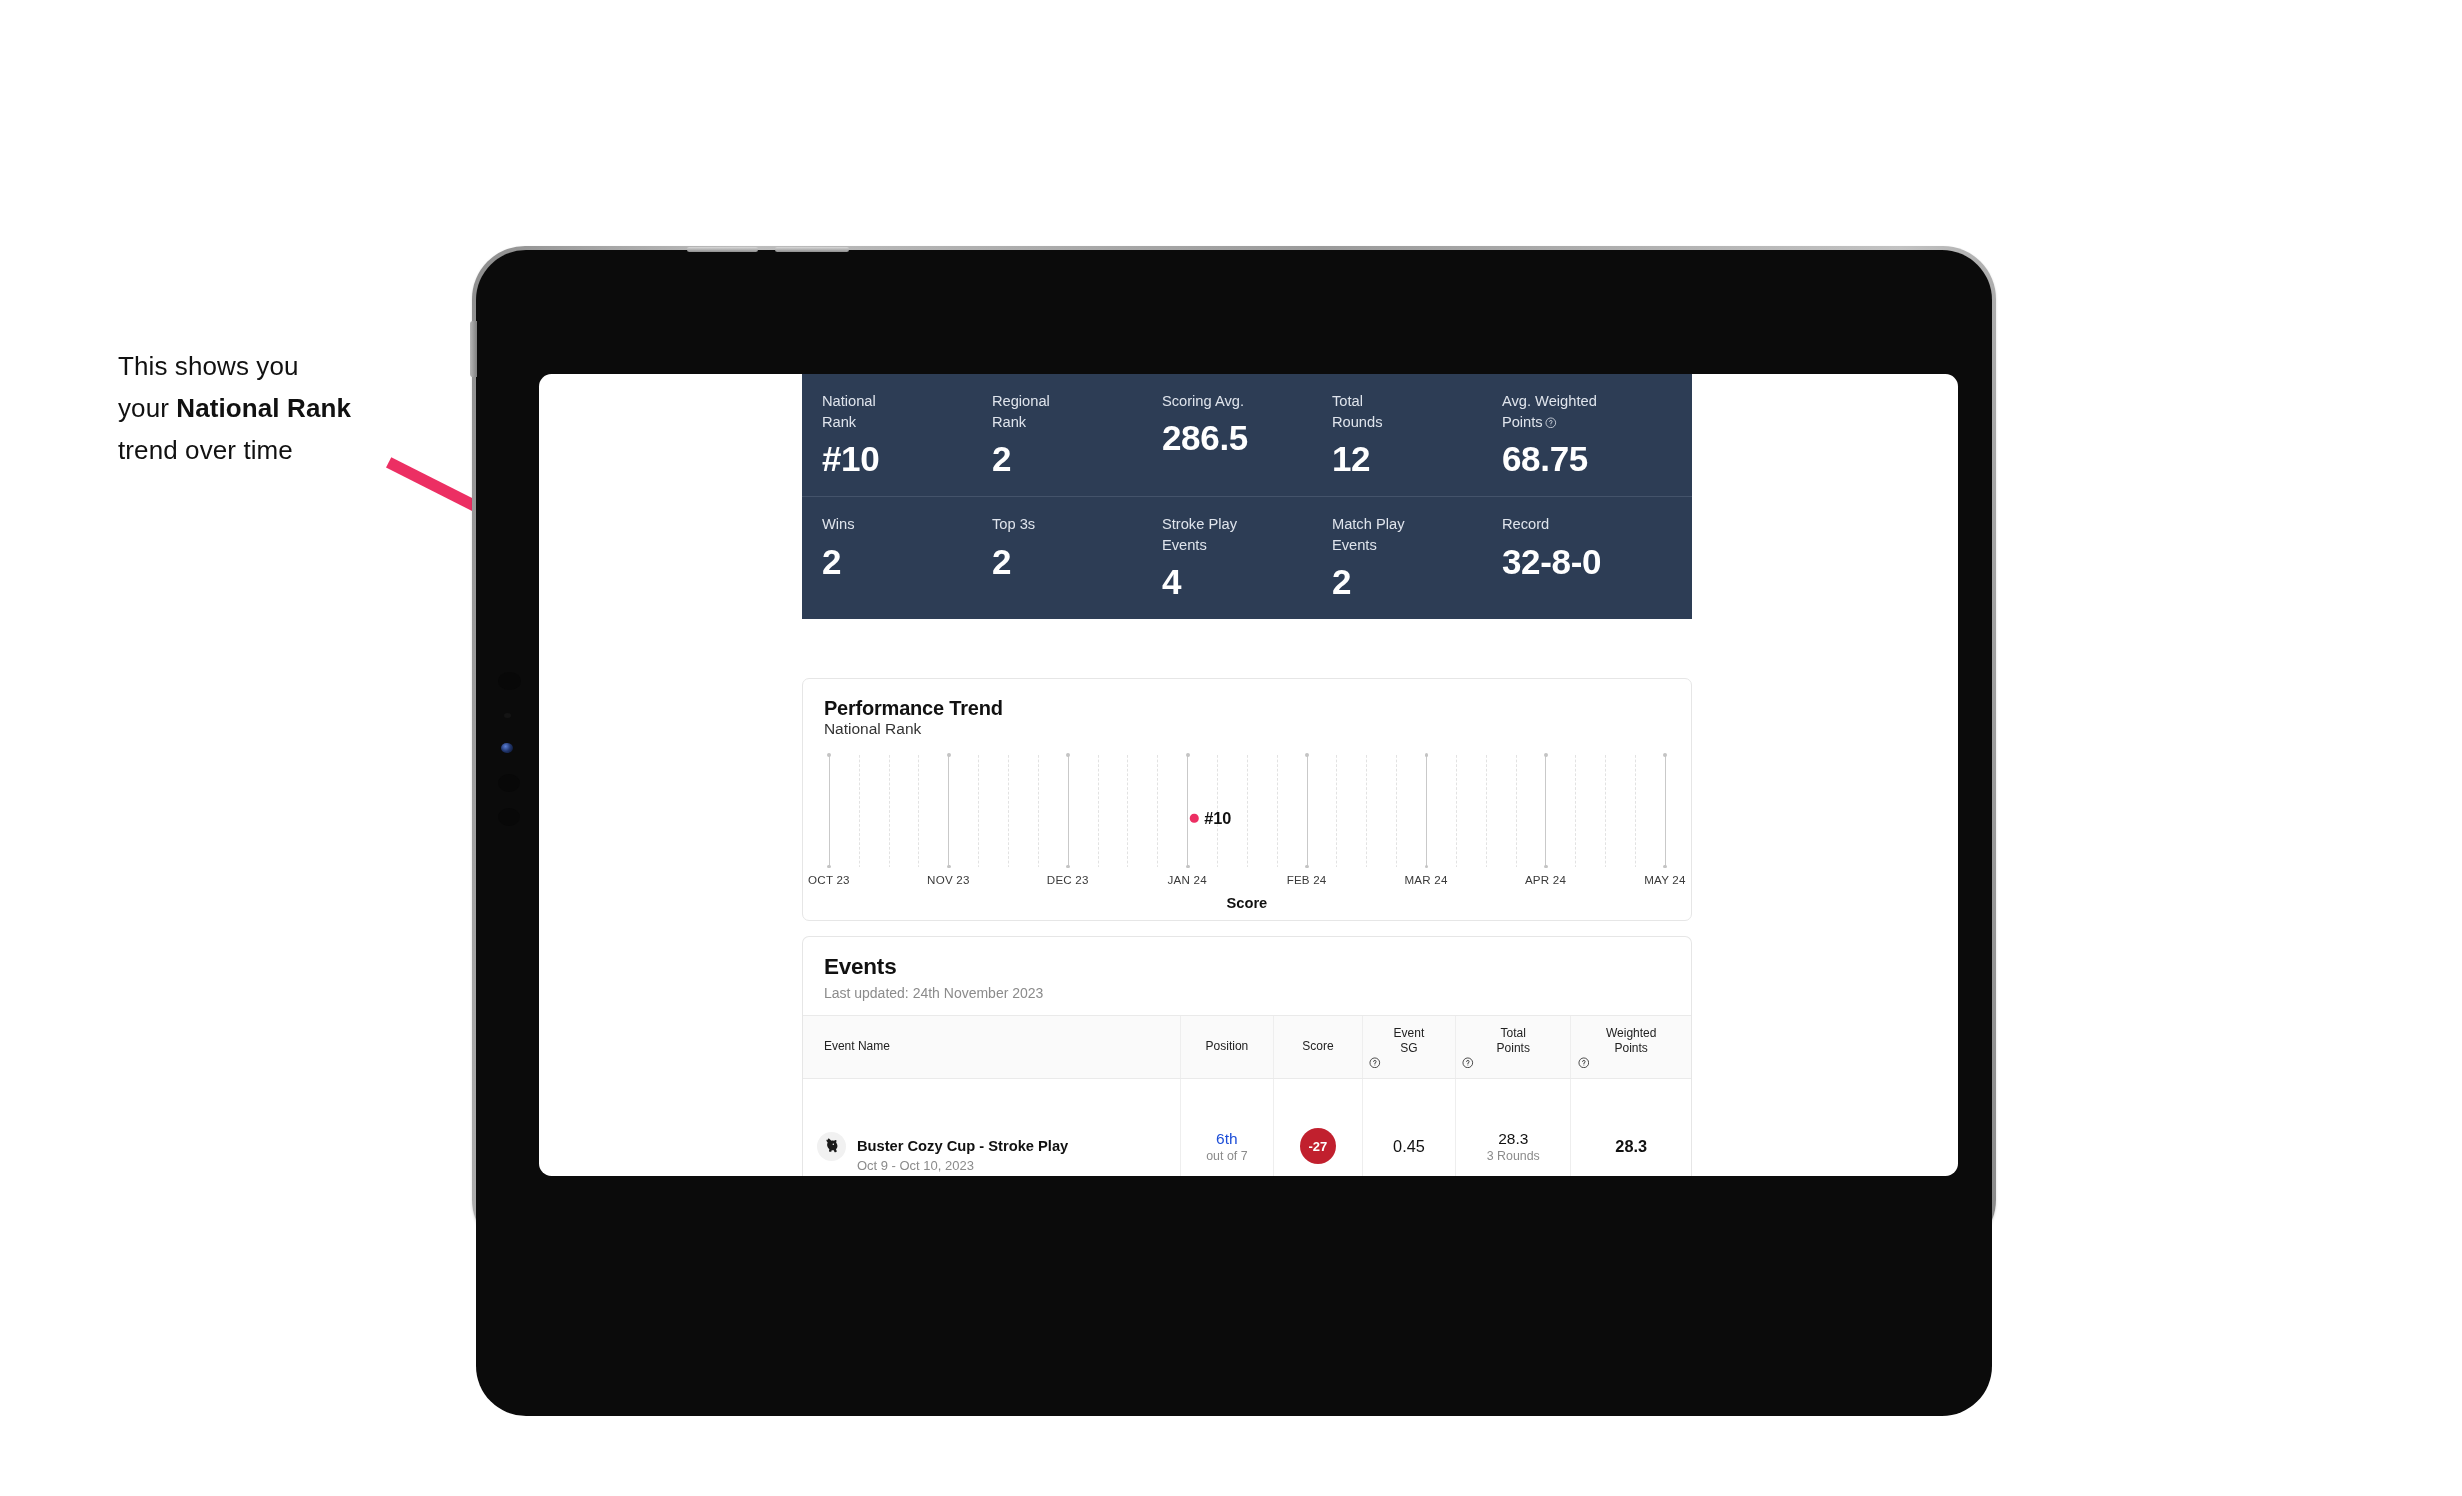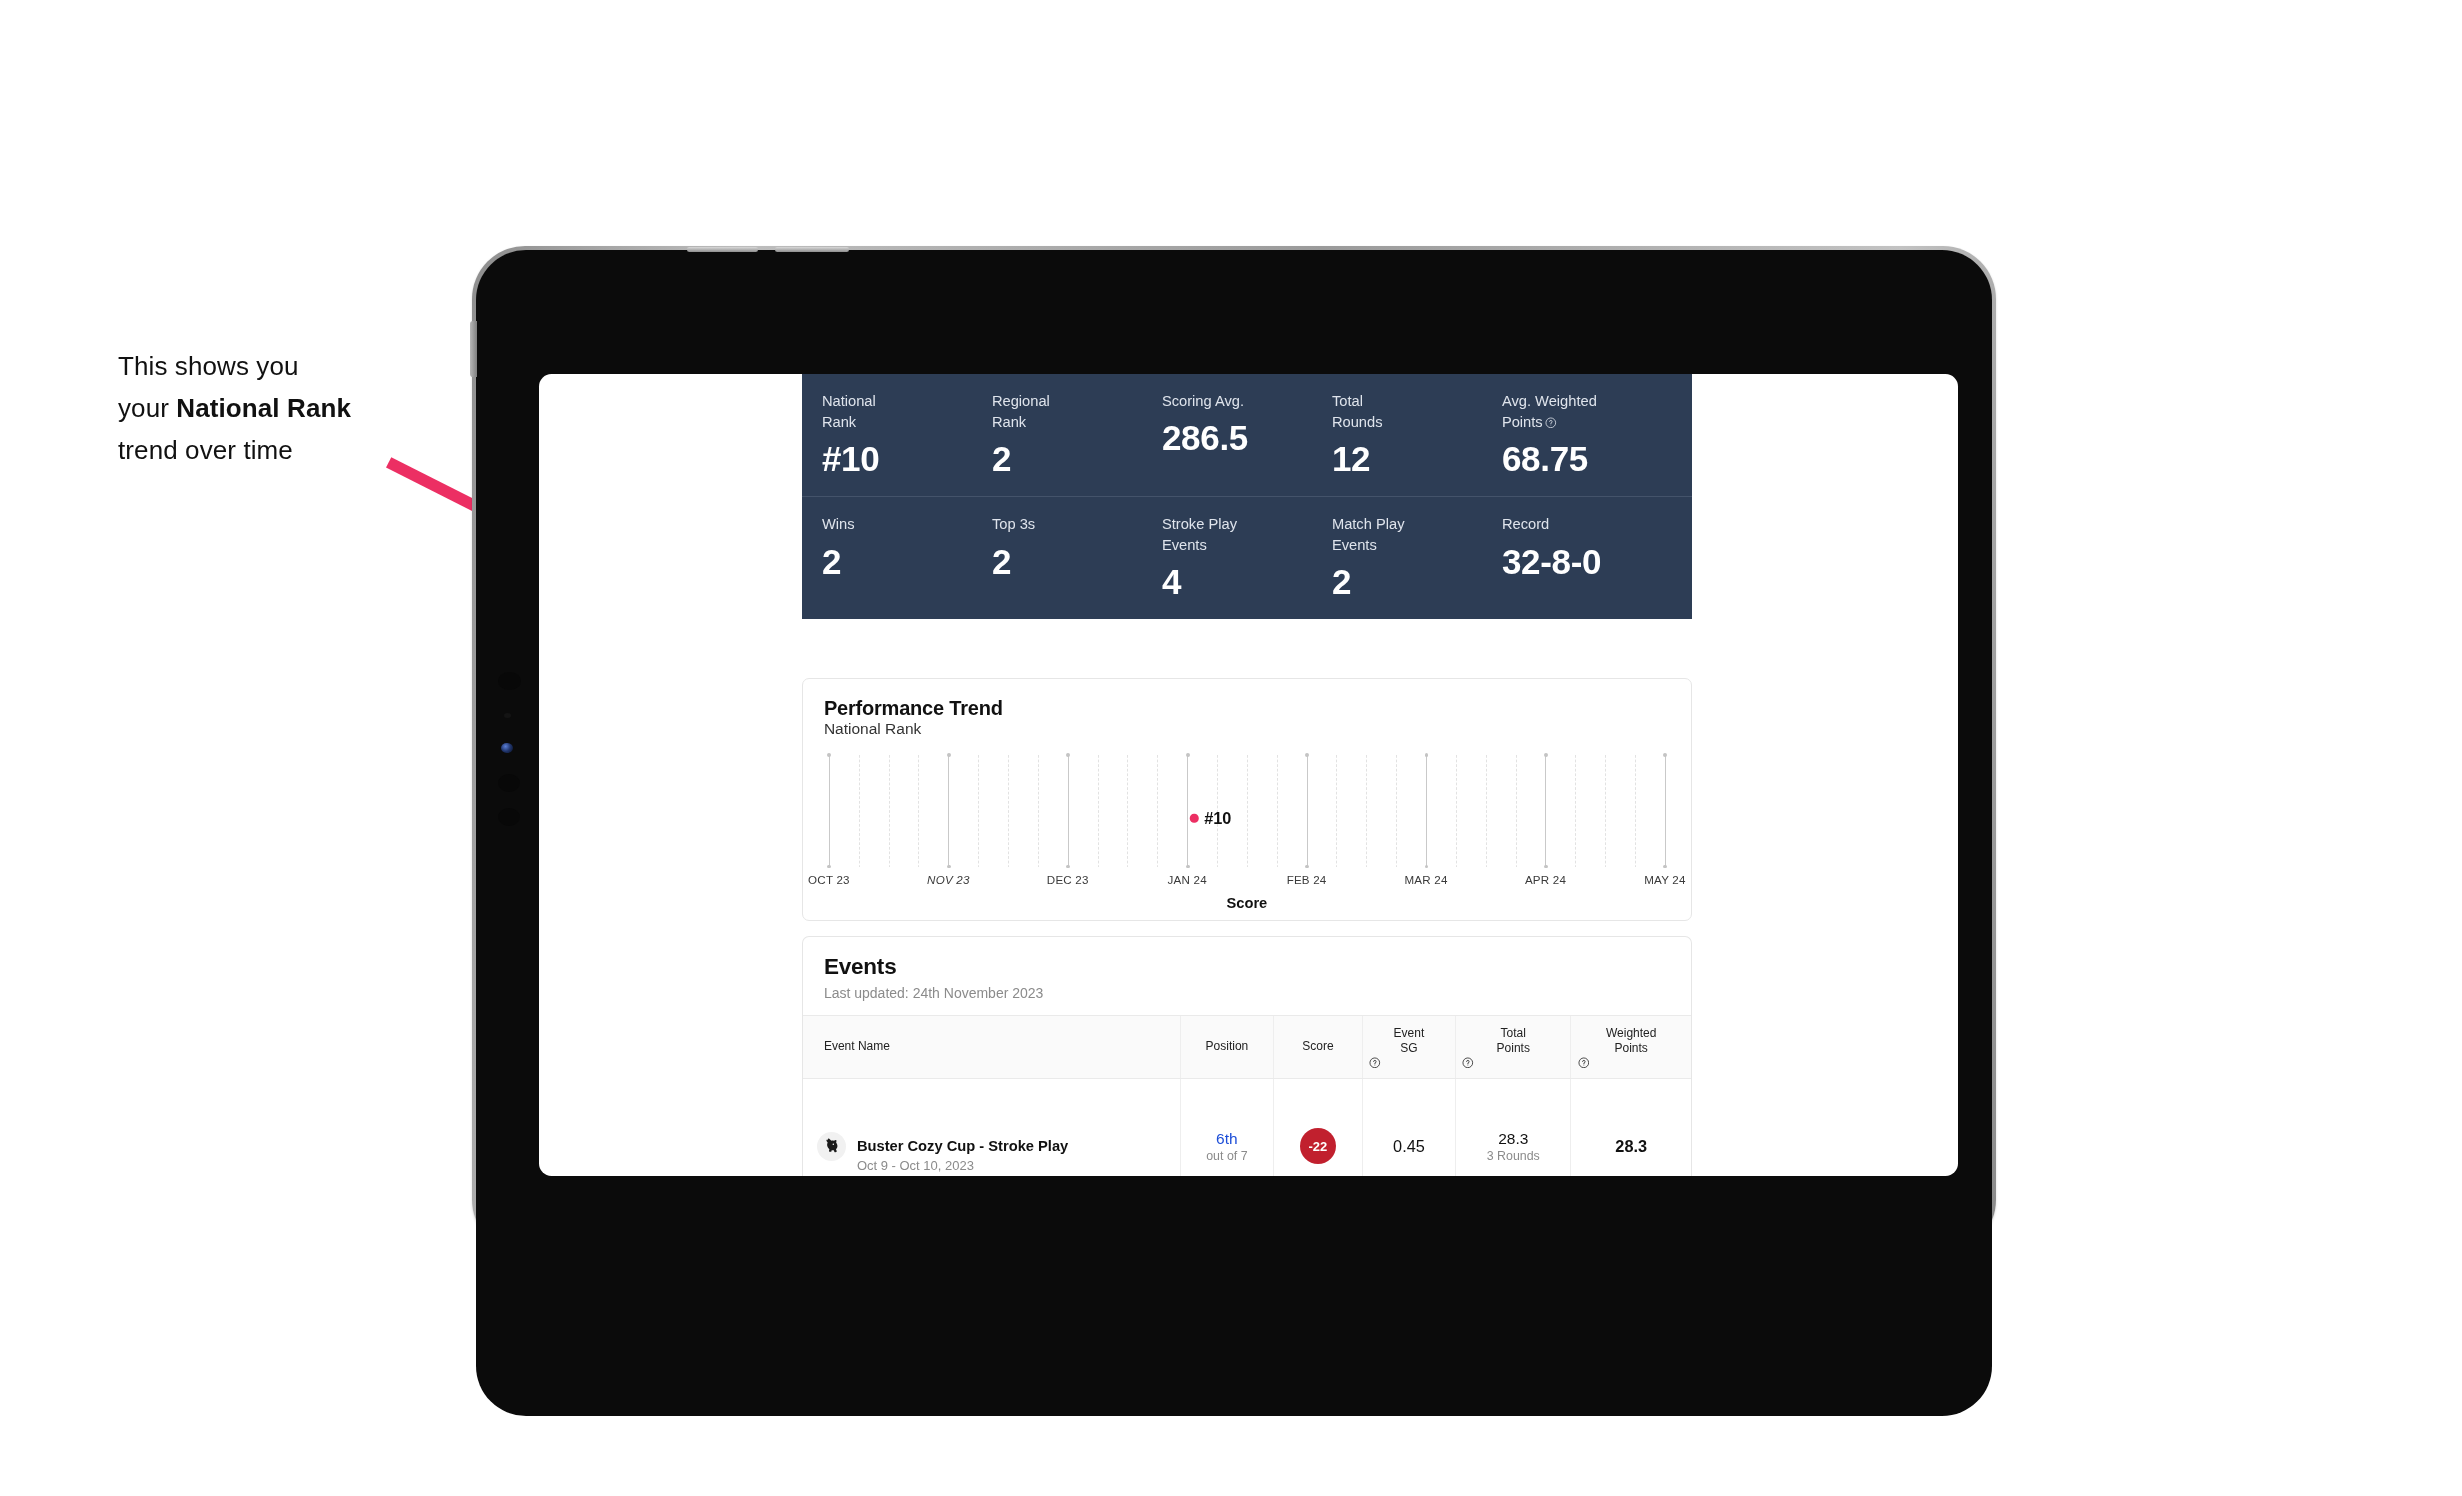--- a/index.html
+++ b/index.html
@@ -453,21 +453,21 @@
                 <div class="grid-major" style="left: 42.8571%;"></div>
                 <div class="grid-major" style="left: 57.1429%;"></div>
                 <div class="grid-major" style="left: 71.4286%;"></div>
                 <div class="grid-major" style="left: 85.7143%;"></div>
                 <div class="grid-major" style="left: 100%;"></div>
                 <div id="data-point" style="left: 43.7%; top: 56.5%;"></div>
                 <div id="data-point-label" style="left: calc(43.7% + 10px); top: 56.5%;">#10</div>
               </div>
             <div id="chart-xaxis">
                 <div class="xtick" style="left: 0%;">OCT 23</div>
-                <div class="xtick" style="left: 14.2857%; font-style: italic;">NOV 23</div>
+                <div class="xtick" style="left: 14.2857%;">NOV 23</div>
                 <div class="xtick" style="left: 28.5714%;">DEC 23</div>
                 <div class="xtick" style="left: 42.8571%;">JAN 24</div>
                 <div class="xtick" style="left: 57.1429%;">FEB 24</div>
                 <div class="xtick" style="left: 71.4286%;">MAR 24</div>
                 <div class="xtick" style="left: 85.7143%;">APR 24</div>
                 <div class="xtick" style="left: 100%;">MAY 24</div>
               </div>
             <div id="chart-xlabel">Score</div>
           </div>
 
@@ -521,21 +521,21 @@
                           <div class="event-title">Buster Cozy Cup - Stroke Play</div>
                           <div class="event-dates">Oct 9 - Oct 10, 2023</div>
                           <div class="event-rank">Rank Impact: <span class="rank-val">3</span> <span class="rank-arrow">▼</span></div>
                         </span>
                       </div>
                     </td>
                     <td>
                       <div class="pos-main">6th</div>
                       <div class="pos-sub">out of 7</div>
                     </td>
-                    <td><span id="score-badge">-22</span></td>
+                    <td><span id="score-badge">-27</span></td>
                     <td>0.45</td>
                     <td>
                       <div class="tp-main">28.3</div>
                       <div class="tp-sub">3 Rounds</div>
                     </td>
                     <td>
                       <div class="wp-main">28.3</div>
                     </td>
                   </tr>
                 </tbody>

